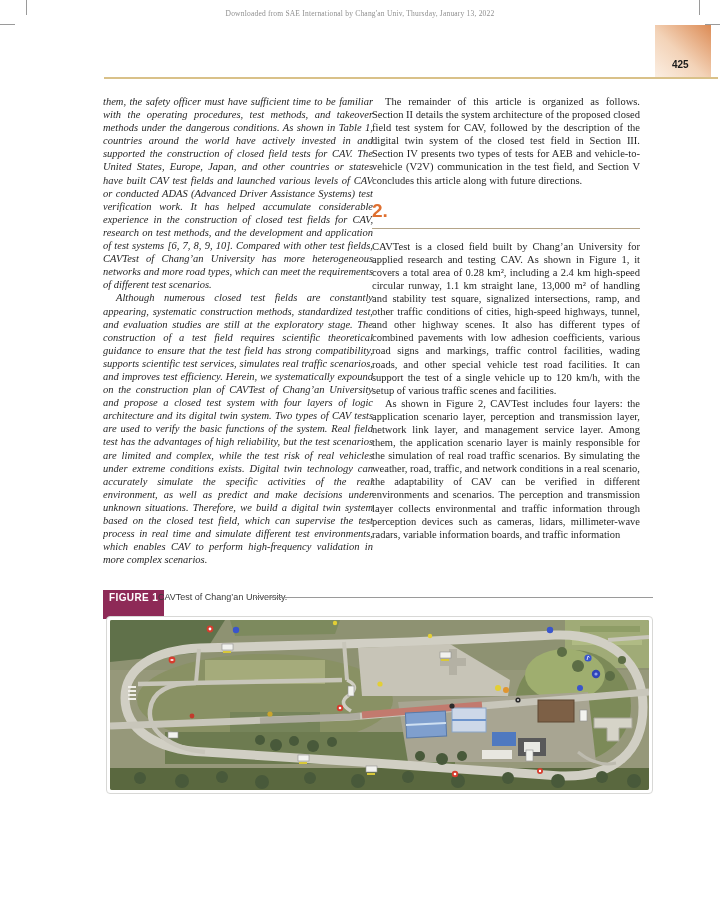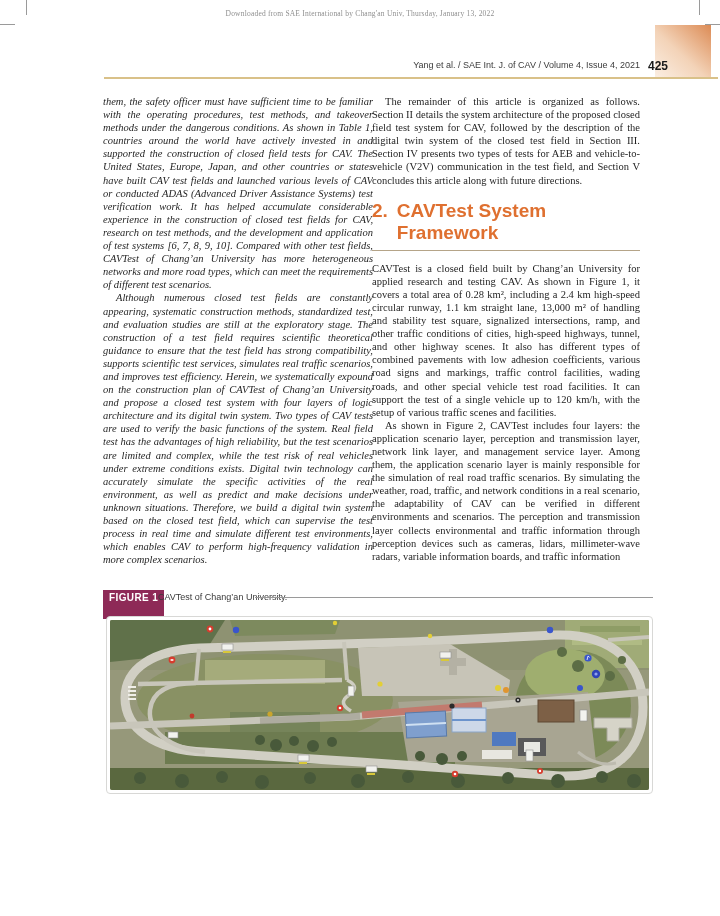--- a/index.html
+++ b/index.html
@@ -13,22 +13,22 @@
 
   
   .download-notice{position:absolute;top:9px;left:0;width:720px;text-align:center;
       font-size:7.5px;color:#8f8f8f;letter-spacing:.2px;}
 
   
   .corner-gradient{position:absolute;left:655px;top:25px;width:56px;height:52px;
       background:linear-gradient(to top right,#fbeee2 0%,#f3d3b8 45%,#dc8b55 100%);}
   .running-head{position:absolute;top:60px;left:340px;width:300px;text-align:right;
       font-family:"Liberation Sans",sans-serif;font-size:9px;color:#3c3c3c;}
-  .page-number{position:absolute;top:59px;left:648px;width:30px;
-      font-family:"Liberation Sans",sans-serif;font-size:12px;font-weight:bold;color:#1a1a1a;}
+  .page-number{position:absolute;top:59px;left:672px;width:30px;
+      font-family:"Liberation Sans",sans-serif;font-size:10px;font-weight:bold;color:#1a1a1a;}
   .head-rule{position:absolute;top:77px;left:104px;width:614px;height:2px;background:#d9c189;}
 
   
   .col{position:absolute;top:95px;width:270px;font-size:10.5px;line-height:13.1px;
        text-align:justify;color:#1f1f1f;height:487px;overflow:hidden;}
   .col.left{left:103px;font-style:italic;}
   .col.right{left:372px;width:268px;height:492px;}
   .col p{margin:0;}
   .col p.indent{text-indent:13px;}
 
@@ -61,34 +61,32 @@
 
 <div class="page">
 
   <div class="crop v" style="left:26px;top:0;"></div>
   <div class="crop h" style="left:0;top:24px;"></div>
   <div class="crop v" style="left:699px;top:0;"></div>
   <div class="crop h" style="left:705px;top:24px;"></div>
 
   <div class="download-notice">Downloaded from SAE International by Chang'an Univ, Thursday, January 13, 2022</div>
   <div class="corner-gradient"></div>
-  <div class="running-head">Yang et al. / SAE Int. J. of CAV / Volume 4, Issue 4, 2021</div>
   <div class="page-number">425</div>
   <div class="head-rule"></div>
 
   <div class="col left">
     <p>them, the safety officer must have sufficient time to be familiar with the operating procedures, test methods, and takeover methods under the dangerous conditions. As shown in Table 1, countries around the world have actively invested in and supported the construction of closed field tests for CAV. The United States, Europe, Japan, and other countries or states have built CAV test fields and launched various levels of CAV or conducted ADAS (Advanced Driver Assistance Systems) test verification work. It has helped accumulate considerable experience in the construction of closed test fields for CAV, research on test methods, and the development and application of test systems [6, 7, 8, 9, 10]. Compared with other test fields, CAVTest of Chang’an University has more heterogeneous networks and more road types, which can meet the requirements of different test scenarios.</p>
     <p class="indent">Although numerous closed test fields are constantly appearing, systematic construction methods, standardized test, and evaluation studies are still at the exploratory stage. The construction of a test field requires scientific theoretical guidance to ensure that the test field has strong compatibility, supports scientific test services, simulates real traffic scenarios, and improves test efficiency. Herein, we systematically expound on the construction plan of CAVTest of Chang’an University and propose a closed test system with four layers of logic architecture and its digital twin system. Two types of CAV tests are used to verify the basic functions of the system. Real field test has the advantages of high reliability, but the test scenarios are limited and complex, while the test risk of real vehicles under extreme conditions exists. Digital twin technology can accurately simulate the specific activities of the real environment, as well as predict and make decisions under unknown situations. Therefore, we build a digital twin system based on the closed test field, which can supervise the test process in real time and simulate different test environments, which enables CAV to perform high-frequency validation in more complex scenarios.</p>
   </div>
 
   <div class="col right">
     <p class="indent">The remainder of this article is organized as follows. Section II details the system architecture of the proposed closed field test system for CAV, followed by the description of the digital twin system of the closed test field in Section III. Section IV presents two types of tests for AEB and vehicle-to-vehicle (V2V) communication in the test field, and Section V concludes this article along with future directions.</p>
     <div class="section-heading" style="color:#df7030;">
       <span class="num">2.</span>
-      <span class="title">CAVTest System Framework</span>
     </div>
     <div class="heading-rule"></div>
     <p>CAVTest is a closed field built by Chang’an University for applied research and testing CAV. As shown in Figure 1, it covers a total area of 0.28 km², including a 2.4 km high-speed circular runway, 1.1 km straight lane, 13,000 m² of handling and stability test square, signalized intersections, ramp, and other traffic conditions of cities, high-speed highways, tunnel, and other highway scenes. It also has different types of combined pavements with low adhesion coefficients, various road signs and markings, traffic control facilities, wading roads, and other special vehicle test road facilities. It can support the test of a single vehicle up to 120 km/h, with the setup of various traffic scenes and facilities.</p>
     <p class="indent">As shown in Figure 2, CAVTest includes four layers: the application scenario layer, perception and transmission layer, network link layer, and management service layer. Among them, the application scenario layer is mainly responsible for the simulation of real road traffic scenarios. By simulating the weather, road, traffic, and network conditions in a real scenario, the adaptability of CAV can be verified in different environments and scenarios. The perception and transmission layer collects environmental and traffic information through perception devices such as cameras, lidars, millimeter-wave radars, variable information boards, and traffic information</p>
   </div>
 
   <div class="figure-caption">
     <span class="figure-label">FIGURE 1</span>
     <span class="figure-caption-text">CAVTest of Chang’an University.</span>
     <span class="cap-rule"></span>

